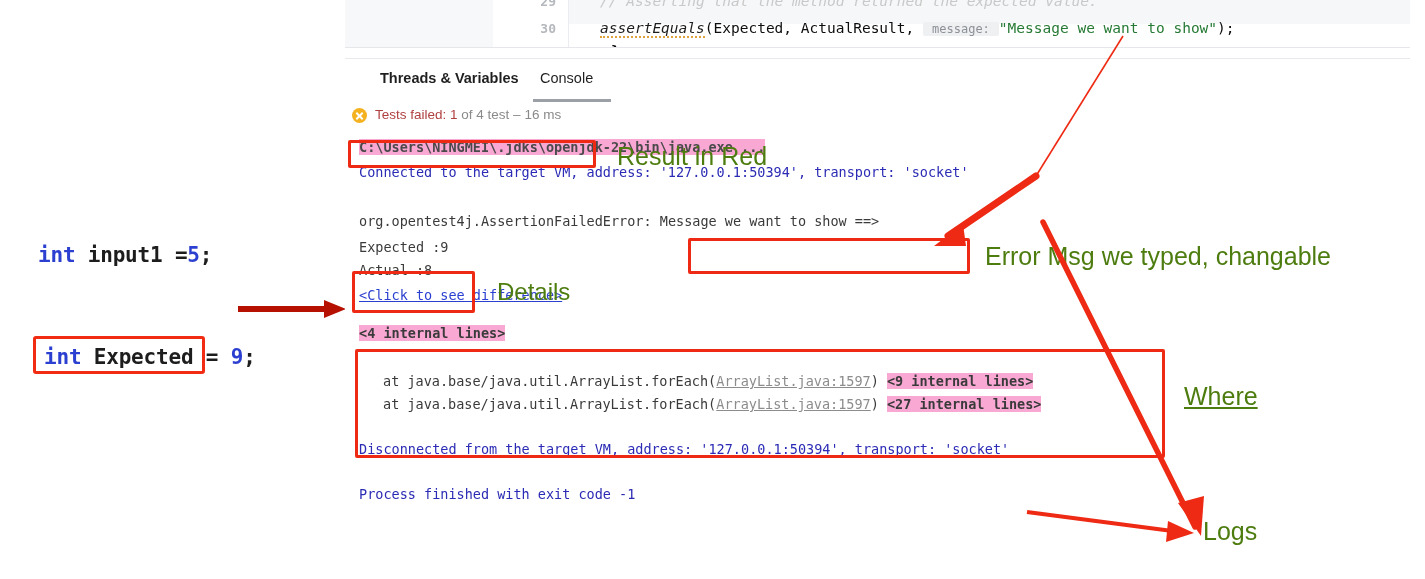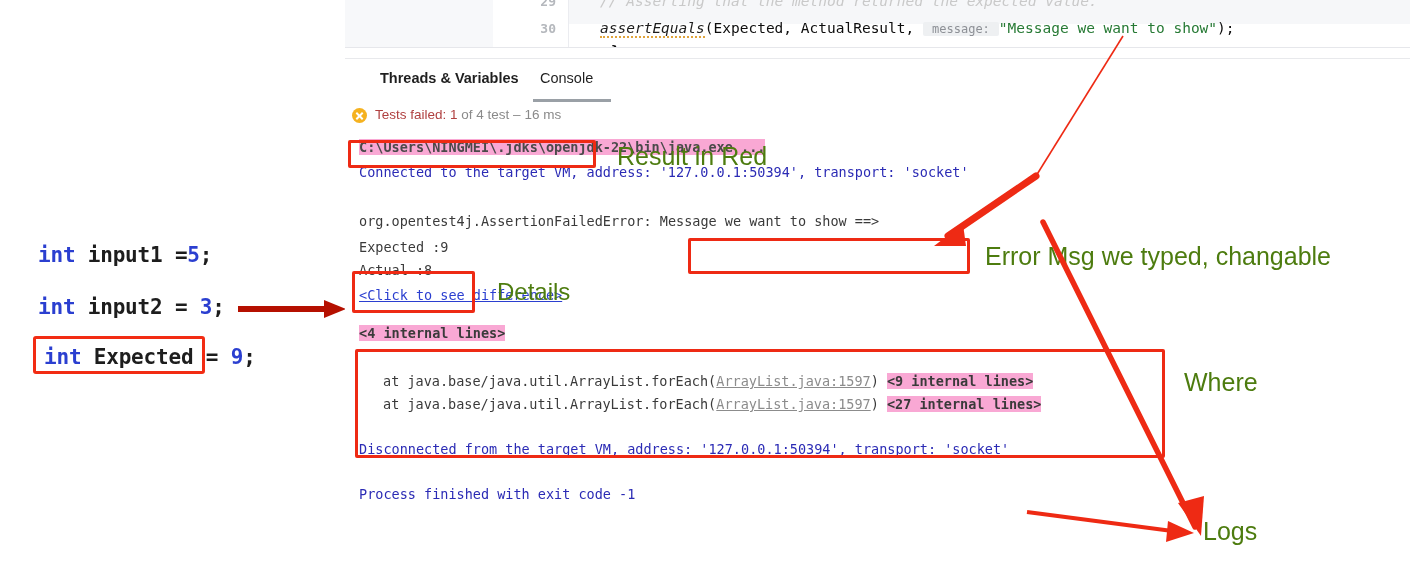--- a/index.html
+++ b/index.html
@@ -294,21 +294,21 @@
   
   .redlabel {
     position: absolute;
     color: #4d7c0f;
     font-size: 25px;
     white-space: nowrap;
   }
   #lab-result  { left: 617px; top: 142px; }
   #lab-details { left: 497px; top: 278px; font-size: 24px; }
   #lab-errmsg  { left: 985px; top: 242px; font-size: 25px; }
-  #lab-where   { left: 1184px; top: 368px; }
+  #lab-where   { left: 1184px; top: 382px; text-decoration: underline; }
   #lab-logs    { left: 1203px; top: 517px; }
 
   
   #watermark {
     position: absolute;
     left: 1165px;
     top: 543px;
     font-size: 26px;
     color: #d2d2d2;
     white-space: nowrap;
@@ -318,23 +318,20 @@
   svg.ann { position: absolute; left: 0; top: 0; pointer-events: none; }
 </style>
 </head>
 <body>
 
 <div id="stage">
 
   <div id="left-snippet">
     <div class="snip-line" id="snip-l1">
       <span class="kw">int</span><span> input1 =</span><span class="num">5</span><span>;</span>
-    </div>
-    <div class="snip-line" id="snip-l2">
-      <span class="kw">int</span><span> input2 = </span><span class="num">3</span><span>;</span>
     </div>
     <div class="snip-line" id="snip-l3">
       <span class="kw">int</span><span> Expected = </span><span class="num">9</span><span>;</span>
     </div>
     <div id="snip-box"></div>
 
     <svg id="snip-arrow" width="110" height="22">
       <line x1="0" y1="11" x2="86" y2="11" stroke="#b51000" stroke-width="6"></line>
       <polygon points="86,2 108,11 86,20" fill="#b51000"></polygon>
     </svg>

